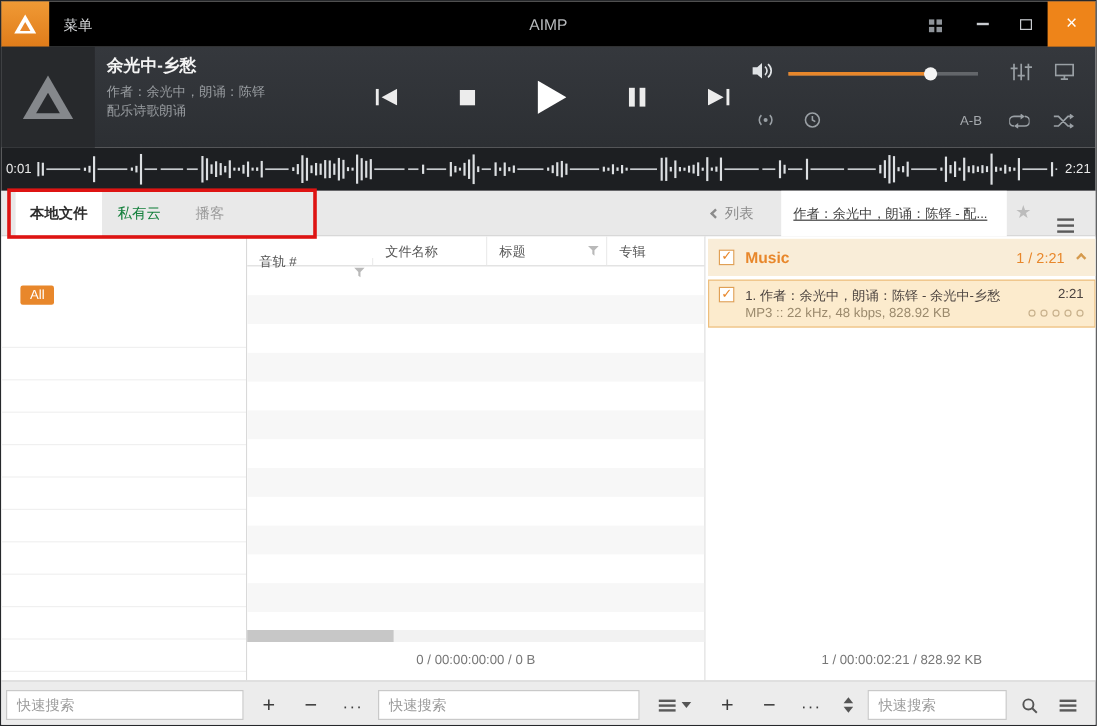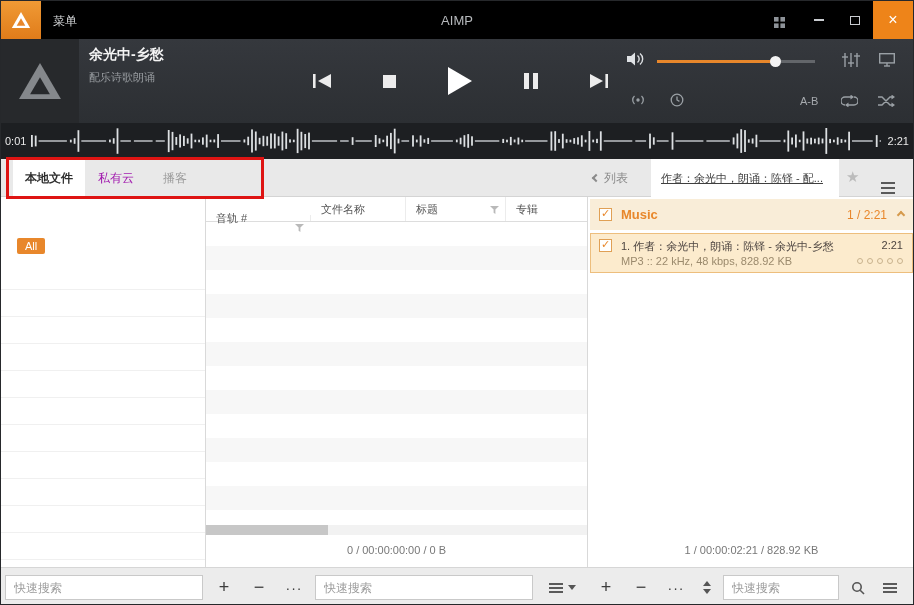--- a/index.html
+++ b/index.html
@@ -42,21 +42,21 @@
   
   .waveband{position:absolute;left:0;top:122px;width:100%;height:36px;background:#1d1f22;}
   .time-el{position:absolute;left:4px;top:12px;font-size:11px;color:#e9e9e9;}
   .time-tot{position:absolute;right:4px;top:12px;font-size:11px;color:#e9e9e9;}
   #waveform{position:absolute;left:30px;top:4px;}
 
   
   .tabstrip{position:absolute;left:0;top:158px;width:100%;height:38px;background:#e9e9e9;border-bottom:1px solid #d4d4d4;}
   .tab{position:absolute;top:0;height:38px;display:flex;align-items:center;justify-content:center;font-size:12px;}
   .tab-local{left:12px;width:72px;background:#fff;color:#2e2e2e;font-weight:bold;}
-  .tab-cloud{left:84px;width:62px;color:#a21caf;}
+  .tab-cloud{left:84px;width:62px;color:#15803d;}
   .tab-podcast{left:146px;width:56px;color:#9a9a9a;}
   .annotation{position:absolute;left:5px;top:156px;width:258px;height:42px;border:3px solid #de1413;z-index:40;pointer-events:none;}
   .list-label{position:absolute;left:592px;top:0;height:38px;display:flex;align-items:center;font-size:12px;color:#8b8b8b;gap:5px;}
   .chev-left{width:6px;height:6px;border-left:2px solid #8b8b8b;border-bottom:2px solid #8b8b8b;transform:rotate(45deg);}
   .playlist-tab{position:absolute;left:650px;top:0;width:188px;height:38px;background:#fff;display:flex;align-items:center;padding:0 10px;font-size:11px;color:#3f3f3f;}
   .playlist-tab span{text-decoration:underline;white-space:nowrap;overflow:hidden;}
   .star-icon{position:absolute;left:845px;top:9px;font-size:15px;color:#bcbcbc;background:none;border:none;}
   .burger{display:inline-block;width:14px;height:2px;background:#5a5a5a;box-shadow:0 5px 0 #5a5a5a,0 -5px 0 #5a5a5a;}
   .tab-menu{position:absolute;left:878px;top:12px;background:none;border:none;padding:6px 2px;}
 
@@ -154,20 +154,21 @@
 
   <div class="player">
     <div class="album">
       <svg width="46" height="40" viewBox="0 0 24 21">
           <path d="M12,1 L23,20 H1 Z" fill="#85888c"></path>
           <path d="M12,8.5 L17.2,17.5 H6.8 Z" fill="#27292c"></path>
         </svg>
     </div>
     <div class="tinfo">
       <div class="ttitle">余光中-乡愁</div>
+      <div class="tline">作者：余光中，朗诵：陈铎</div>
       <div class="tline">配乐诗歌朗诵</div>
     </div>
 
     <div class="transport">
       <button class="tbtn">
         <svg width="18" height="14" viewBox="0 0 18 14">
             <rect width="2.6" height="14" fill="#ececec"></rect>
             <polygon points="18,0 5,7 18,14" fill="#ececec"></polygon>
           </svg>
       </button>

